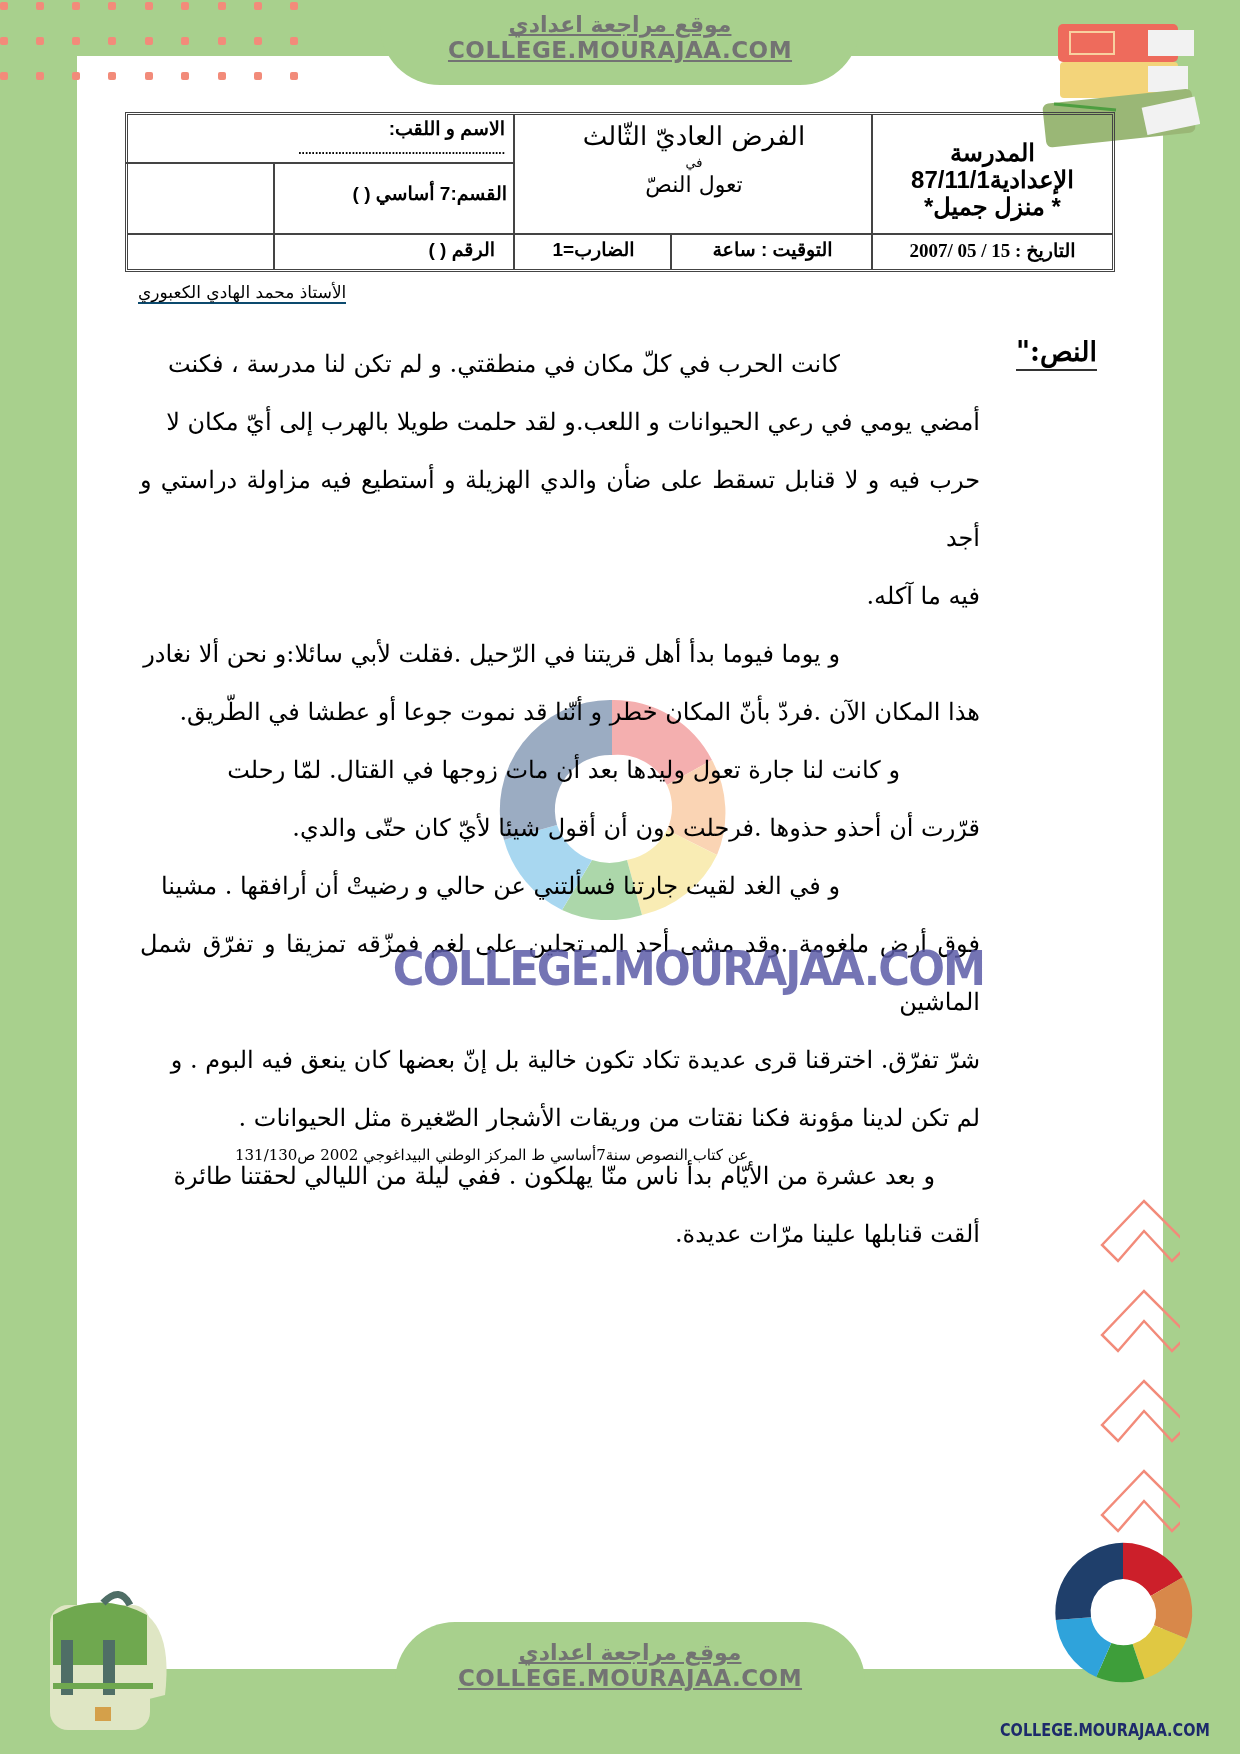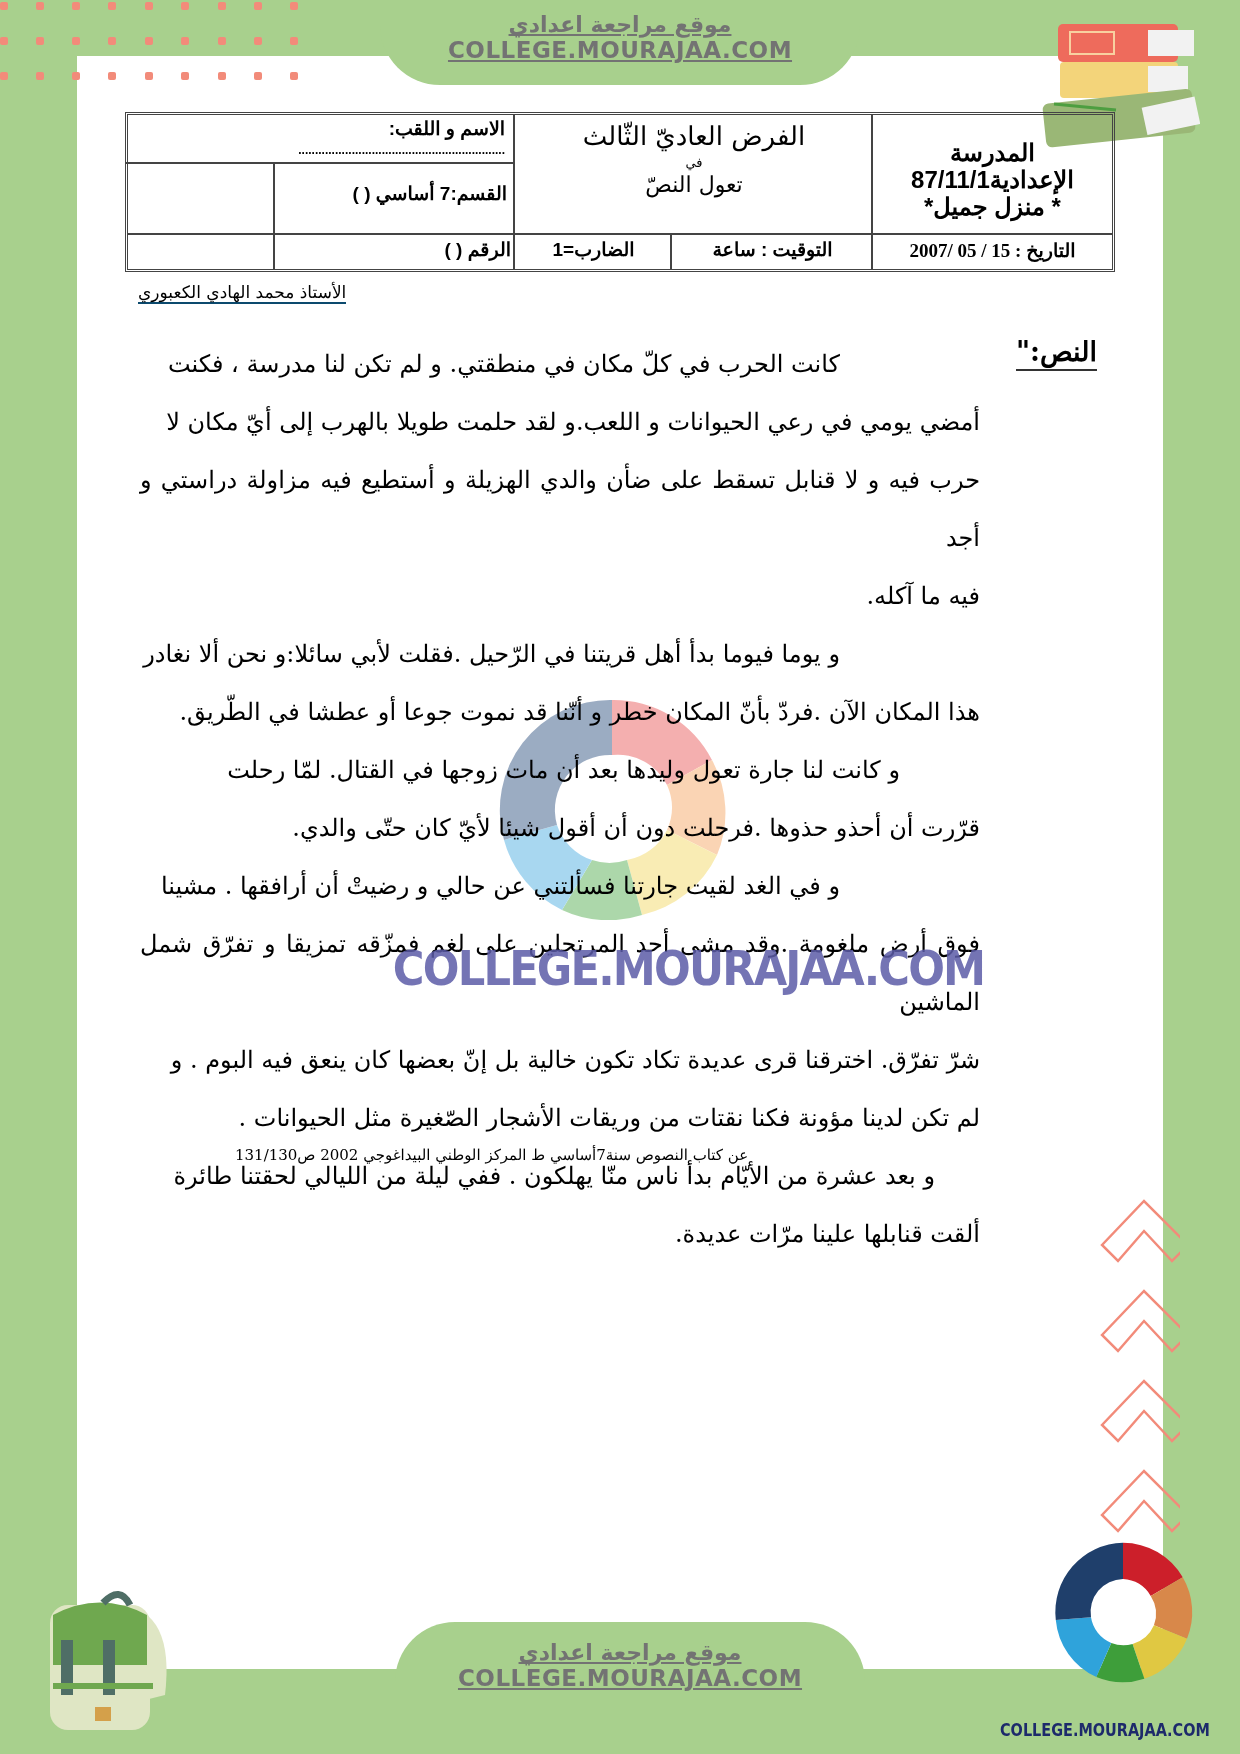--- a/index.html
+++ b/index.html
@@ -124,21 +124,21 @@
   </div>
 
   <div class="cell" style="right:597px;top:47px;width:240px;height:71px;padding:20px 8px;">القسم:7 أساسي (    )</div>
 
   <div class="cell" style="right:0;top:118px;width:239px;height:36px;text-align:center;font-family:'Liberation Serif',serif;font-size:19px;line-height:36px;">التاريخ : 15 / 05 /2007</div>
 
   <div class="cell" style="right:239px;top:118px;width:201px;height:36px;text-align:center;line-height:34px;">التوقيت : ساعة</div>
 
   <div class="cell" style="right:440px;top:118px;width:157px;height:36px;text-align:center;line-height:34px;">الضارب=1</div>
 
-  <div class="cell" style="right:597px;top:118px;width:240px;height:36px;padding:0 4px;line-height:34px;">الرقم (     )</div>
+  <div class="cell" style="right:597px;top:118px;width:240px;height:36px;padding:0 20px;line-height:34px;">الرقم (     )</div>
 </div>
 
 <div style="position:absolute;left:138px;top:282px;font-size:17px;border-bottom:2px solid #0c4a6e;direction:rtl;">الأستاذ محمد الهادي الكعبوري</div>
 
 <svg id="ring-wm" viewBox="0 0 300 230">
   <path d="M150 10 A110 110 0 0 1 250 70 L205 95 A55 55 0 0 0 150 65 Z" fill="#e85050"></path>
   <path d="M250 70 A110 110 0 0 1 255 165 L205 140 A55 55 0 0 0 205 95 Z" fill="#f5a15a"></path>
   <path d="M255 165 A110 110 0 0 1 180 225 L165 170 A55 55 0 0 0 205 140 Z" fill="#f2d65a"></path>
   <path d="M180 225 A110 110 0 0 1 100 220 L130 170 A55 55 0 0 0 165 170 Z" fill="#49a845"></path>
   <path d="M100 220 A110 110 0 0 1 42 150 L95 135 A55 55 0 0 0 130 170 Z" fill="#3fa8e0"></path>

